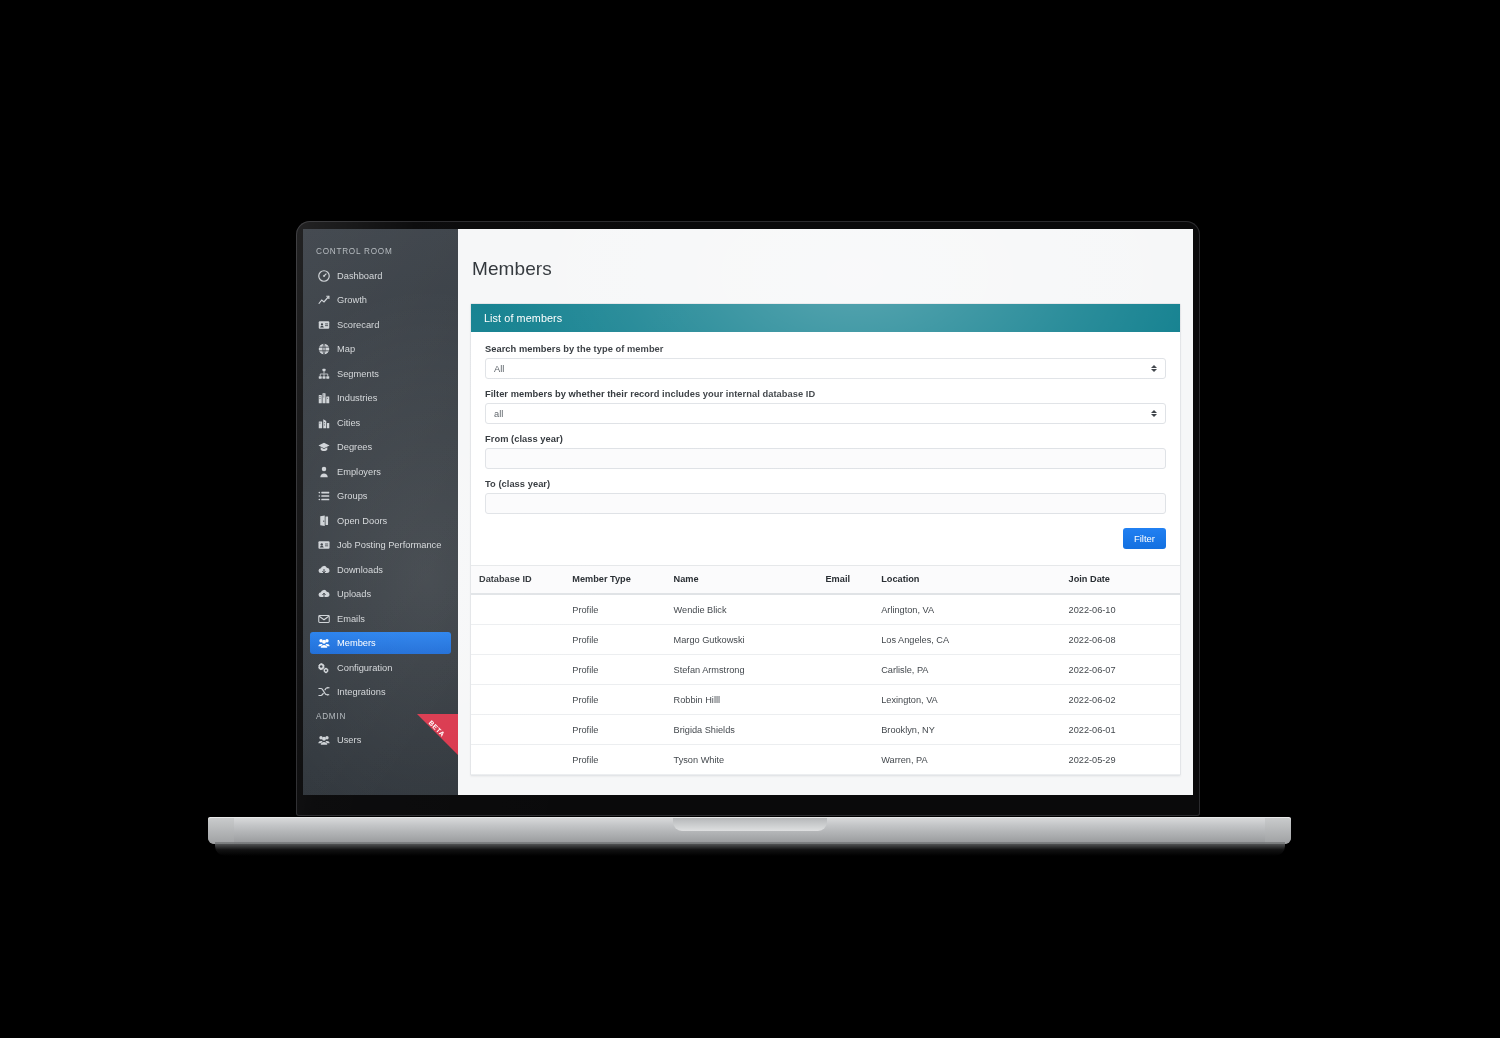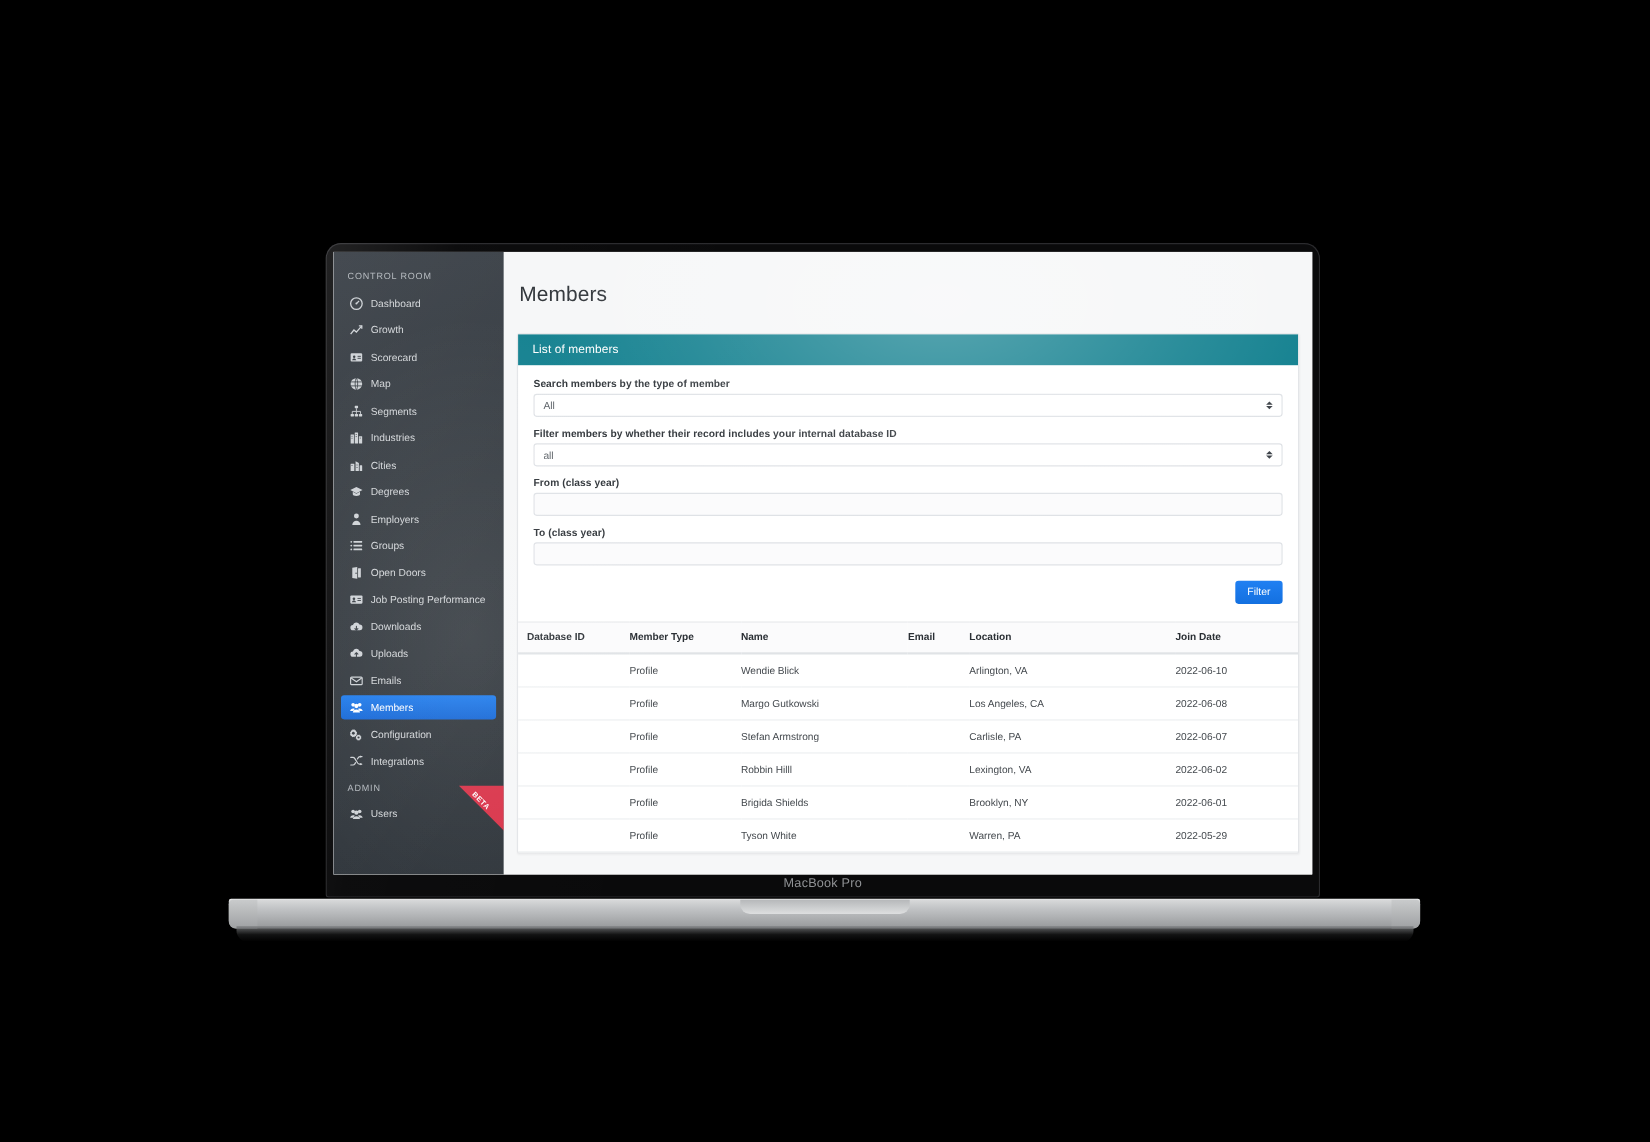--- a/index.html
+++ b/index.html
@@ -657,21 +657,20 @@
             </tbody>
           </table>
         </section>
       </main>
 
     </div>
   </div>
 
   <div id="screen-glare"></div>
 
-  <div id="macbook-label">MacBook Pro</div>
 
   <div id="laptop-base-top-edge"></div>
   <div id="laptop-base"></div>
   <div id="laptop-notch"></div>
   <div id="laptop-base-left-cap"></div>
   <div id="laptop-base-right-cap"></div>
   <div id="laptop-foot-shadow"></div>
 
 </div>
 

